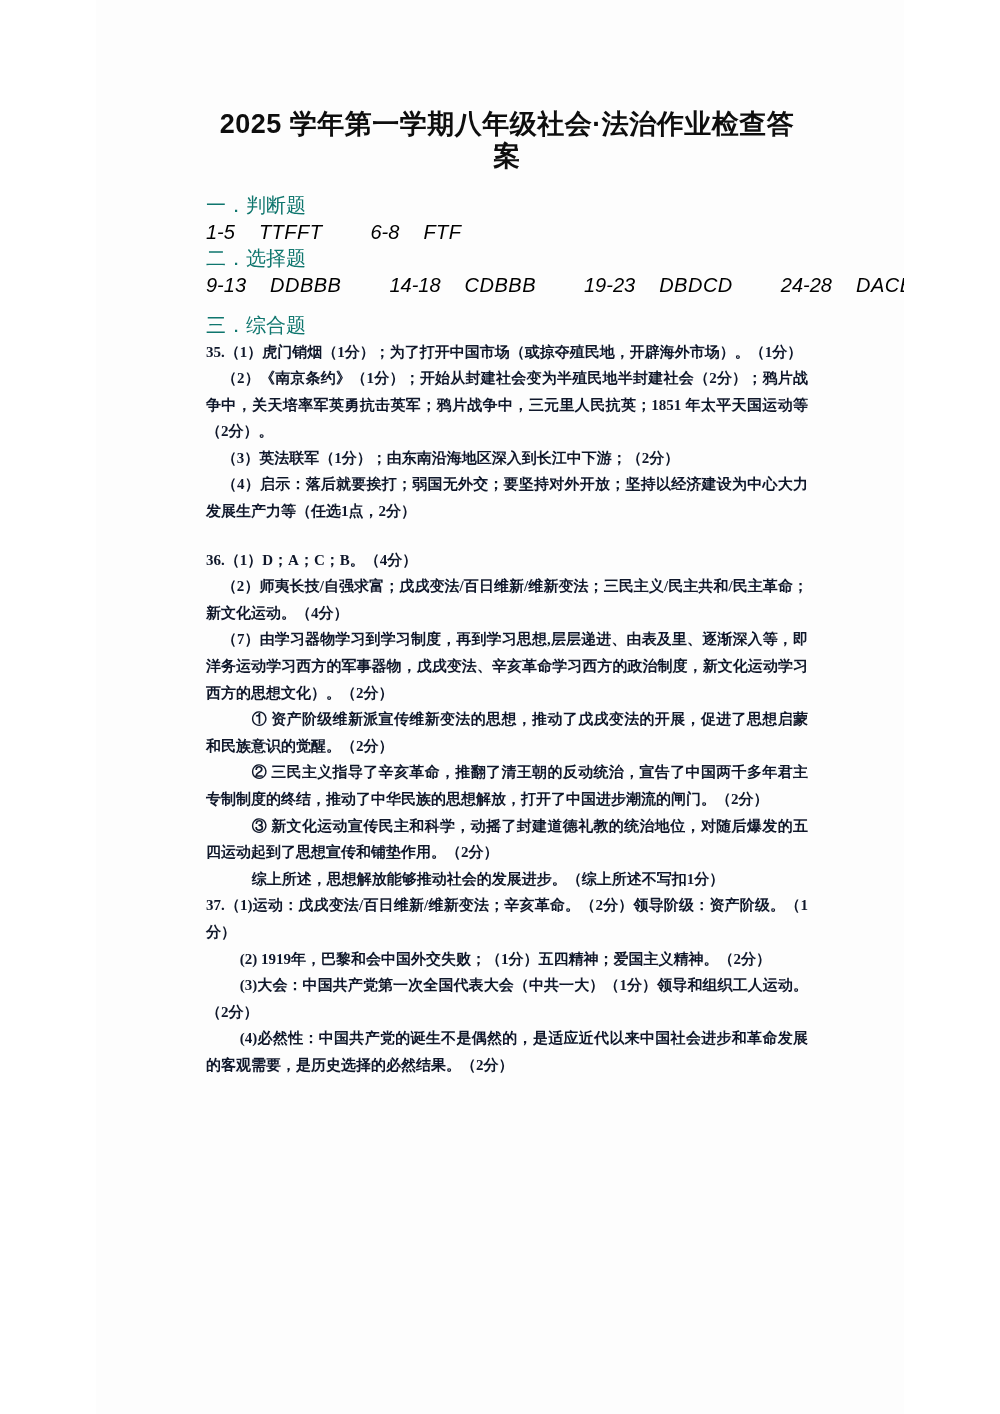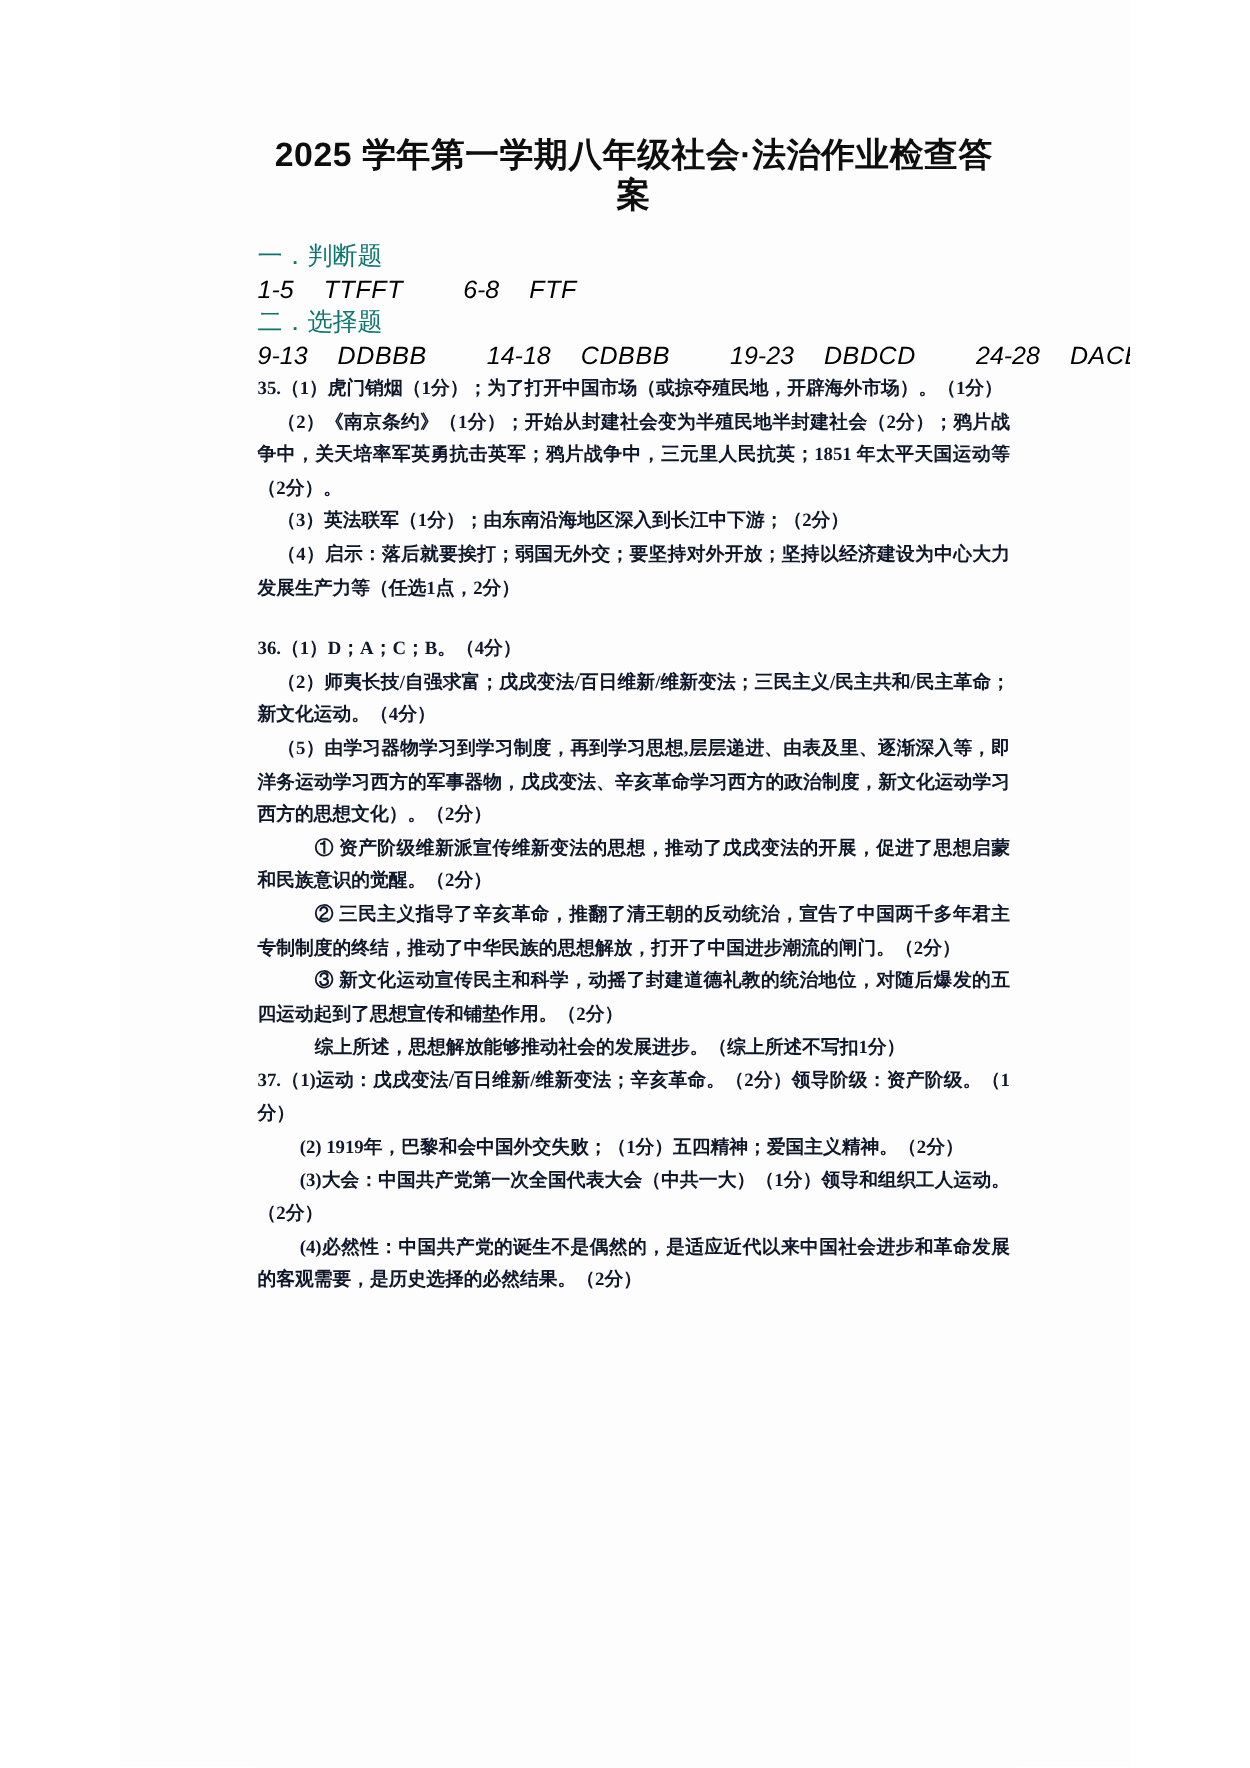--- a/index.html
+++ b/index.html
@@ -89,32 +89,33 @@
   </div>
 
   <div class="section">
     <h2 class="sec-heading">二．选择题</h2>
     <div class="answer-row">
       <span class="range">9-13</span><span class="letters">DDBBB</span><span class="range">14-18</span><span class="letters">CDBBB</span><span class="range">19-23</span><span class="letters">DBDCD</span><span class="range">24-28</span><span class="letters">DACBC</span>
     </div>
   </div>
 
   <div class="section">
+    <h2 class="sec-heading spaced">三．综合题</h2>
 
     <div class="question">
       <p class="flush">35.（1）虎门销烟（1分）；为了打开中国市场（或掠夺殖民地，开辟海外市场）。（1分）</p>
       <p class="ind1">（2）《南京条约》（1分）；开始从封建社会变为半殖民地半封建社会（2分）；鸦片战争中，关天培率军英勇抗击英军；鸦片战争中，三元里人民抗英；1851 年太平天国运动等（2分）。</p>
       <p class="ind1">（3）英法联军（1分）；由东南沿海地区深入到长江中下游；（2分）</p>
       <p class="ind1">（4）启示：落后就要挨打；弱国无外交；要坚持对外开放；坚持以经济建设为中心大力发展生产力等（任选1点，2分）</p>
     </div>
 
     <div class="question mt22">
       <p class="flush">36.（1）D；A；C；B。（4分）</p>
       <p class="ind1">（2）师夷长技/自强求富；戊戌变法/百日维新/维新变法；三民主义/民主共和/民主革命；新文化运动。（4分）</p>
-      <p class="ind1">（5）由学习器物学习到学习制度，再到学习思想,层层递进、由表及里、逐渐深入等，即洋务运动学习西方的军事器物，戊戌变法、辛亥革命学习西方的政治制度，新文化运动学习西方的思想文化）。（2分）</p>
+      <p class="ind1">（7）由学习器物学习到学习制度，再到学习思想,层层递进、由表及里、逐渐深入等，即洋务运动学习西方的军事器物，戊戌变法、辛亥革命学习西方的政治制度，新文化运动学习西方的思想文化）。（2分）</p>
       <p class="ind3">① 资产阶级维新派宣传维新变法的思想，推动了戊戌变法的开展，促进了思想启蒙和民族意识的觉醒。（2分）</p>
       <p class="ind3">② 三民主义指导了辛亥革命，推翻了清王朝的反动统治，宣告了中国两千多年君主专制制度的终结，推动了中华民族的思想解放，打开了中国进步潮流的闸门。（2分）</p>
       <p class="ind3">③ 新文化运动宣传民主和科学，动摇了封建道德礼教的统治地位，对随后爆发的五四运动起到了思想宣传和铺垫作用。（2分）</p>
       <p class="ind3">综上所述，思想解放能够推动社会的发展进步。（综上所述不写扣1分）</p>
     </div>
 
     <div class="question mt30">
       <p class="flush">37.（1)运动：戊戌变法/百日维新/维新变法；辛亥革命。（2分）领导阶级：资产阶级。（1分）</p>
       <p class="ind2">(2) 1919年，巴黎和会中国外交失败；（1分）五四精神；爱国主义精神。（2分）</p>
       <p class="ind2">(3)大会：中国共产党第一次全国代表大会（中共一大）（1分）领导和组织工人运动。（2分）</p>

